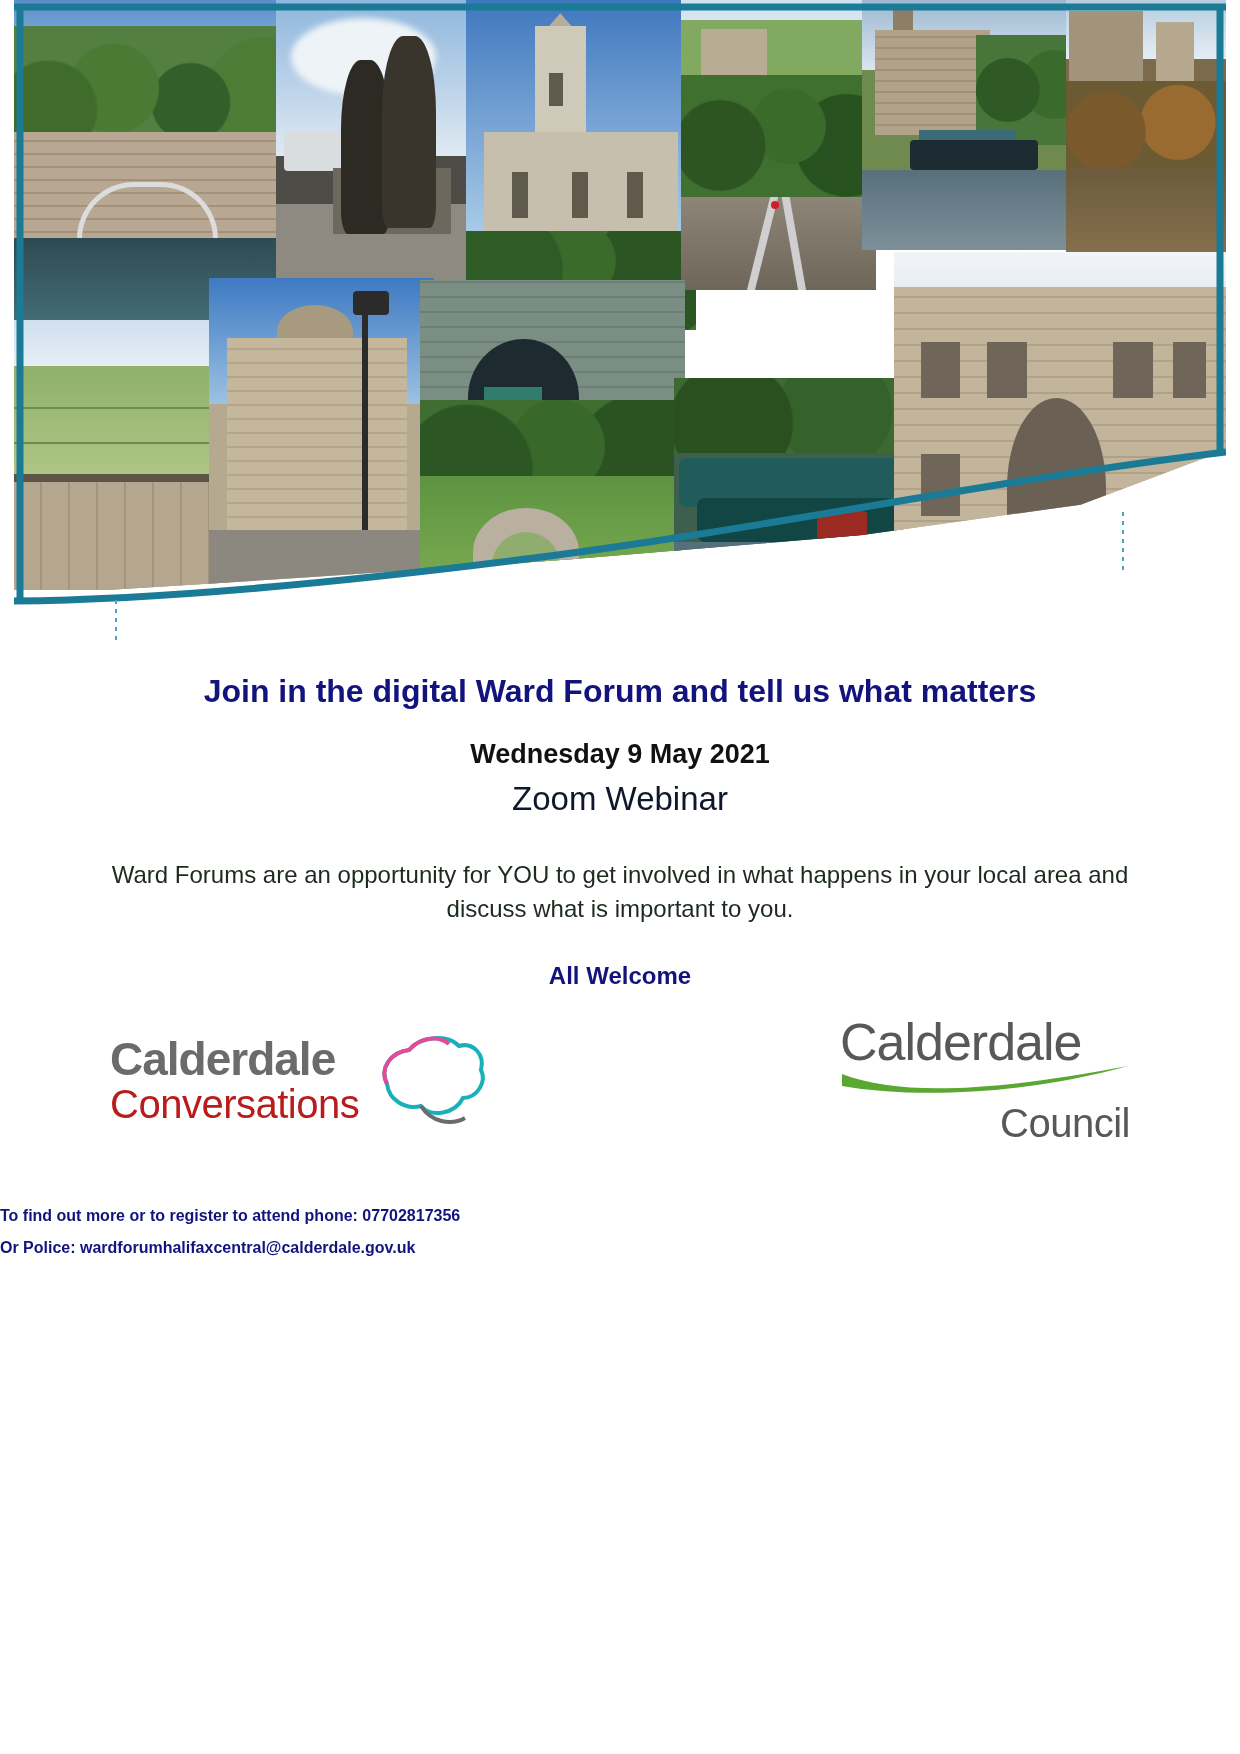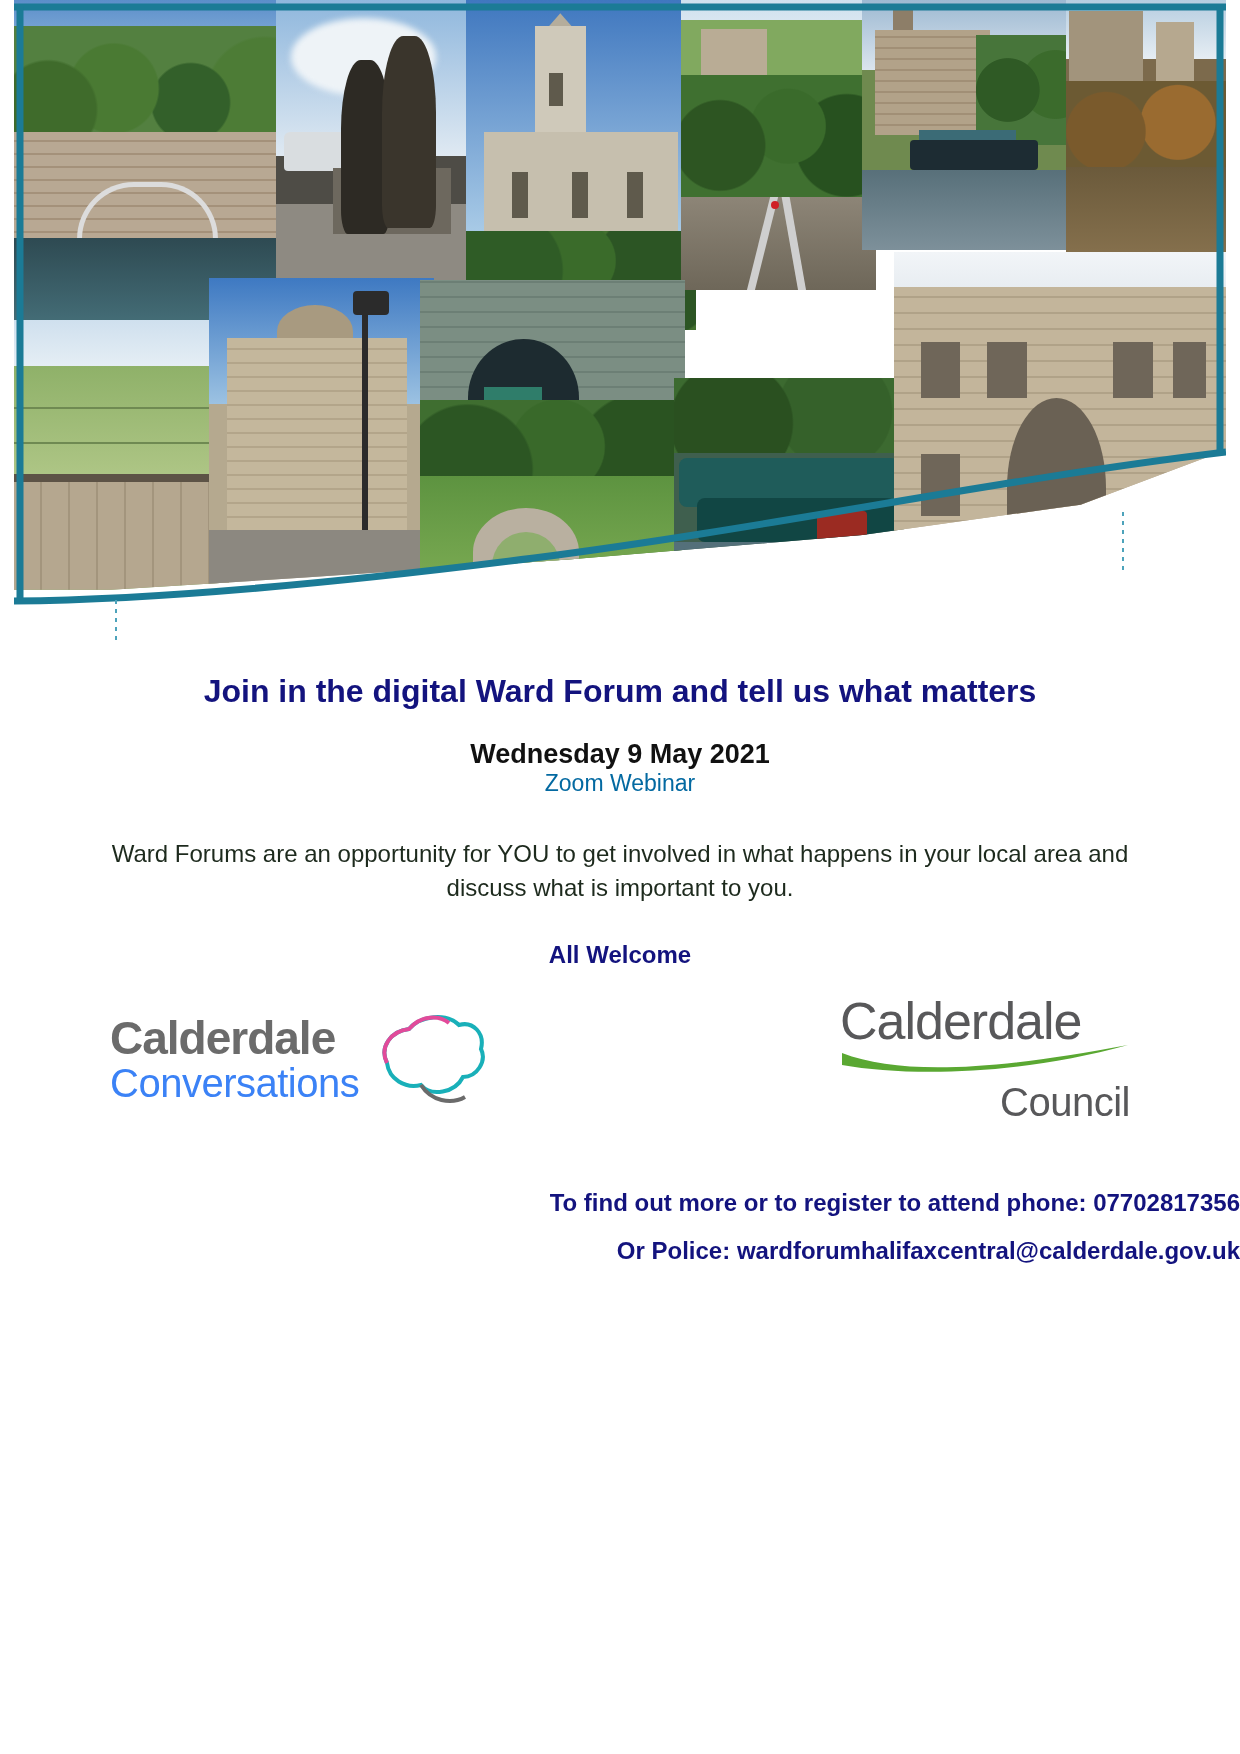--- a/index.html
+++ b/index.html
@@ -221,23 +221,23 @@
     margin: 30px auto 0;
     max-width: 1010px;
   }
   .date-line {
     color: #111111;
     font-weight: bold;
     font-size: 27px;
     margin-top: 26px;
   }
   .plain-line {
-    color: #0369a1;
-    font-size: 23px;
-    margin-top: 0;
+    color: #0f172a;
+    font-size: 33px;
+    margin-top: 10px;
     font-weight: normal;
   }
   .para1 {
     color: #1d2a1d;
     font-size: 24px;
     line-height: 1.42;
     margin: 40px auto 0;
     max-width: 1030px;
   }
   .para2 {
@@ -273,21 +273,21 @@
   }
   .cc-text { text-align: left; }
   .cc-line1 {
     color: #6b6b6b;
     font-size: 46px;
     font-weight: bold;
     line-height: 1.0;
     letter-spacing: -1px;
   }
   .cc-line2 {
-    color: #3b82f6;
+    color: #b91c1c;
     font-size: 40px;
     line-height: 1.1;
     letter-spacing: -0.5px;
   }
   .logo-right { text-align: left; }
   .cd-line1 {
     color: #58585a;
     font-size: 52px;
     line-height: 1.0;
     letter-spacing: -1px;
@@ -297,24 +297,24 @@
     font-size: 40px;
     line-height: 1.15;
     text-align: right;
     letter-spacing: -0.5px;
   }
   .swoosh { margin-top: -6px; }
 
   
   .footer {
     margin-top: 54px;
-    text-align: right;
+    text-align: left;
     color: #13137e;
     font-weight: bold;
-    font-size: 24px;
+    font-size: 16px;
     line-height: 2.0;
   }
 </style>
 </head>
 <body>
 
 <div class="header-wrap">
 
   <div class="collage">
     <div class="tile" id="t1">

